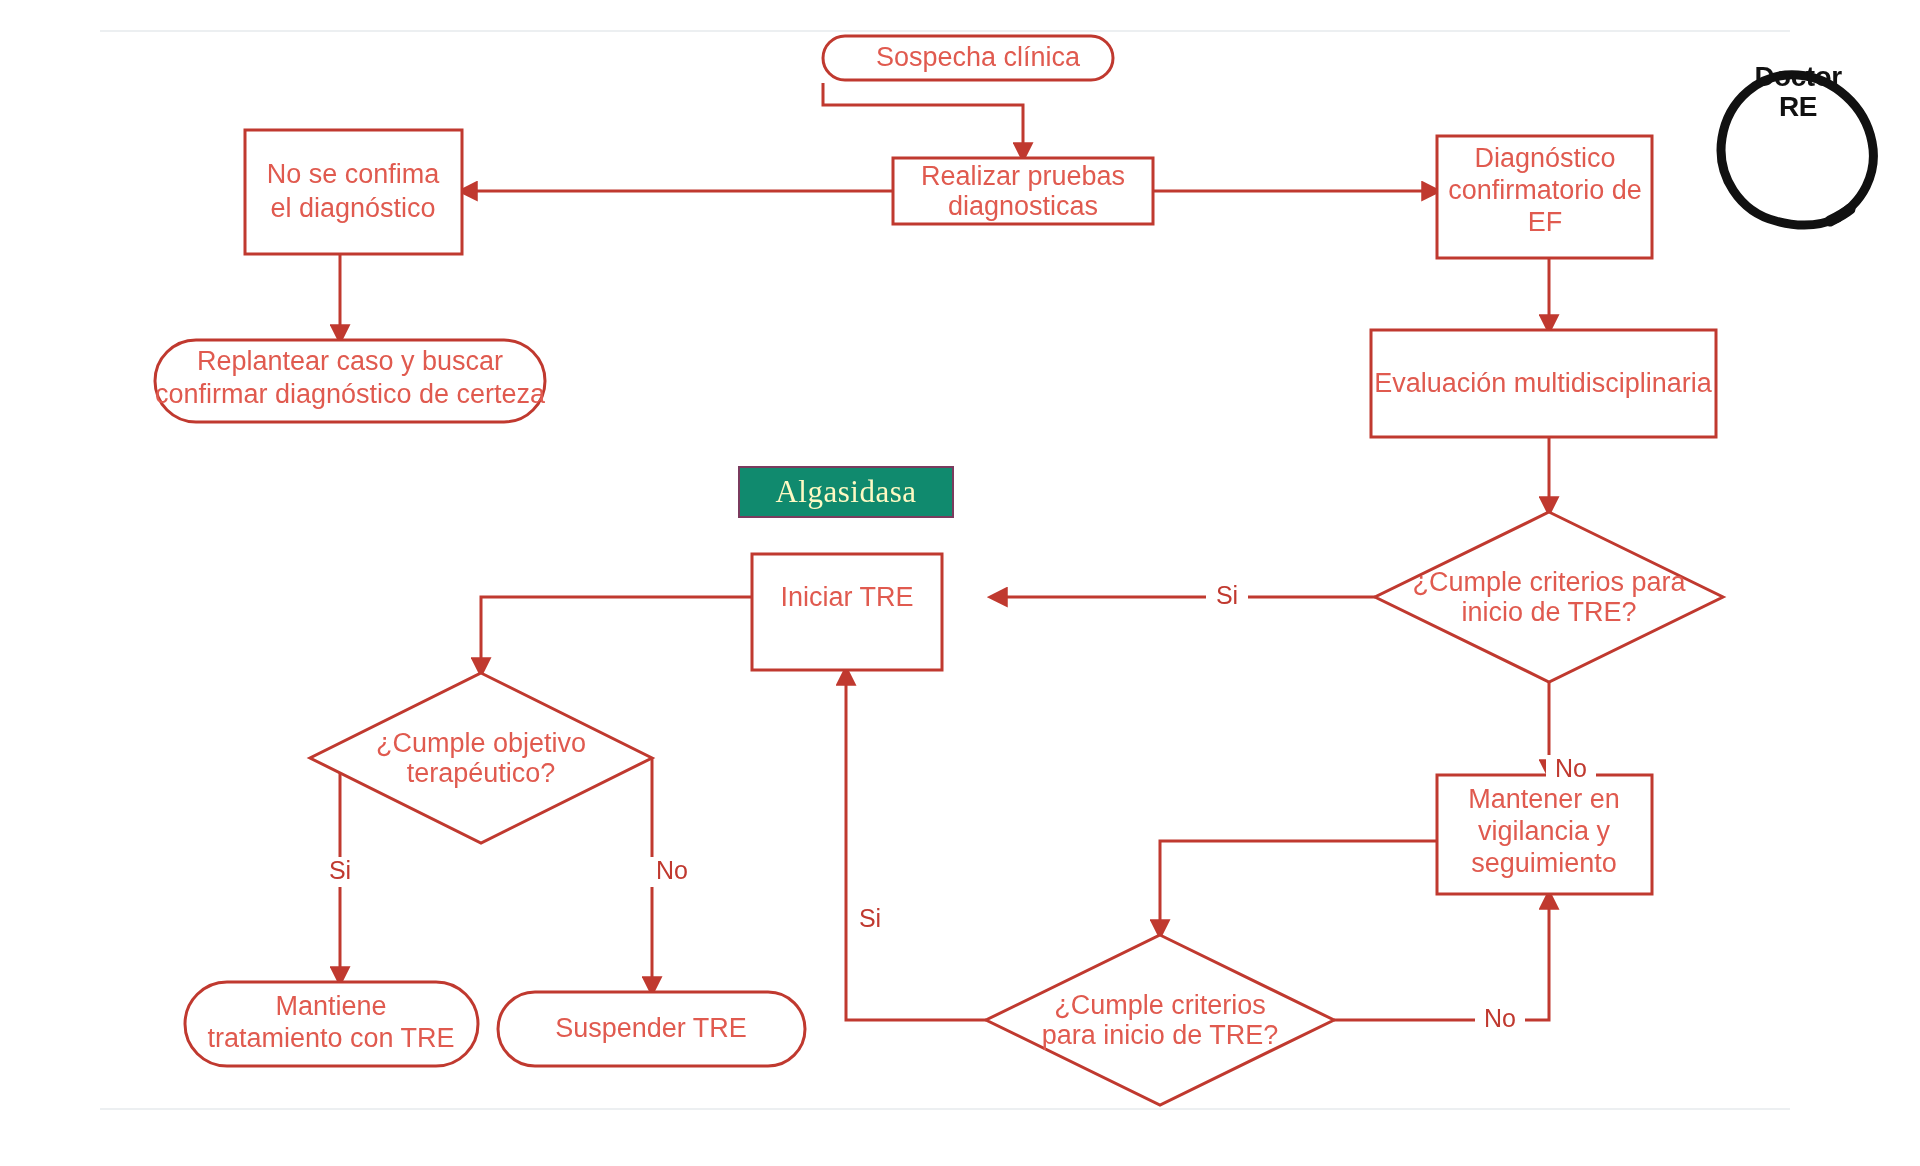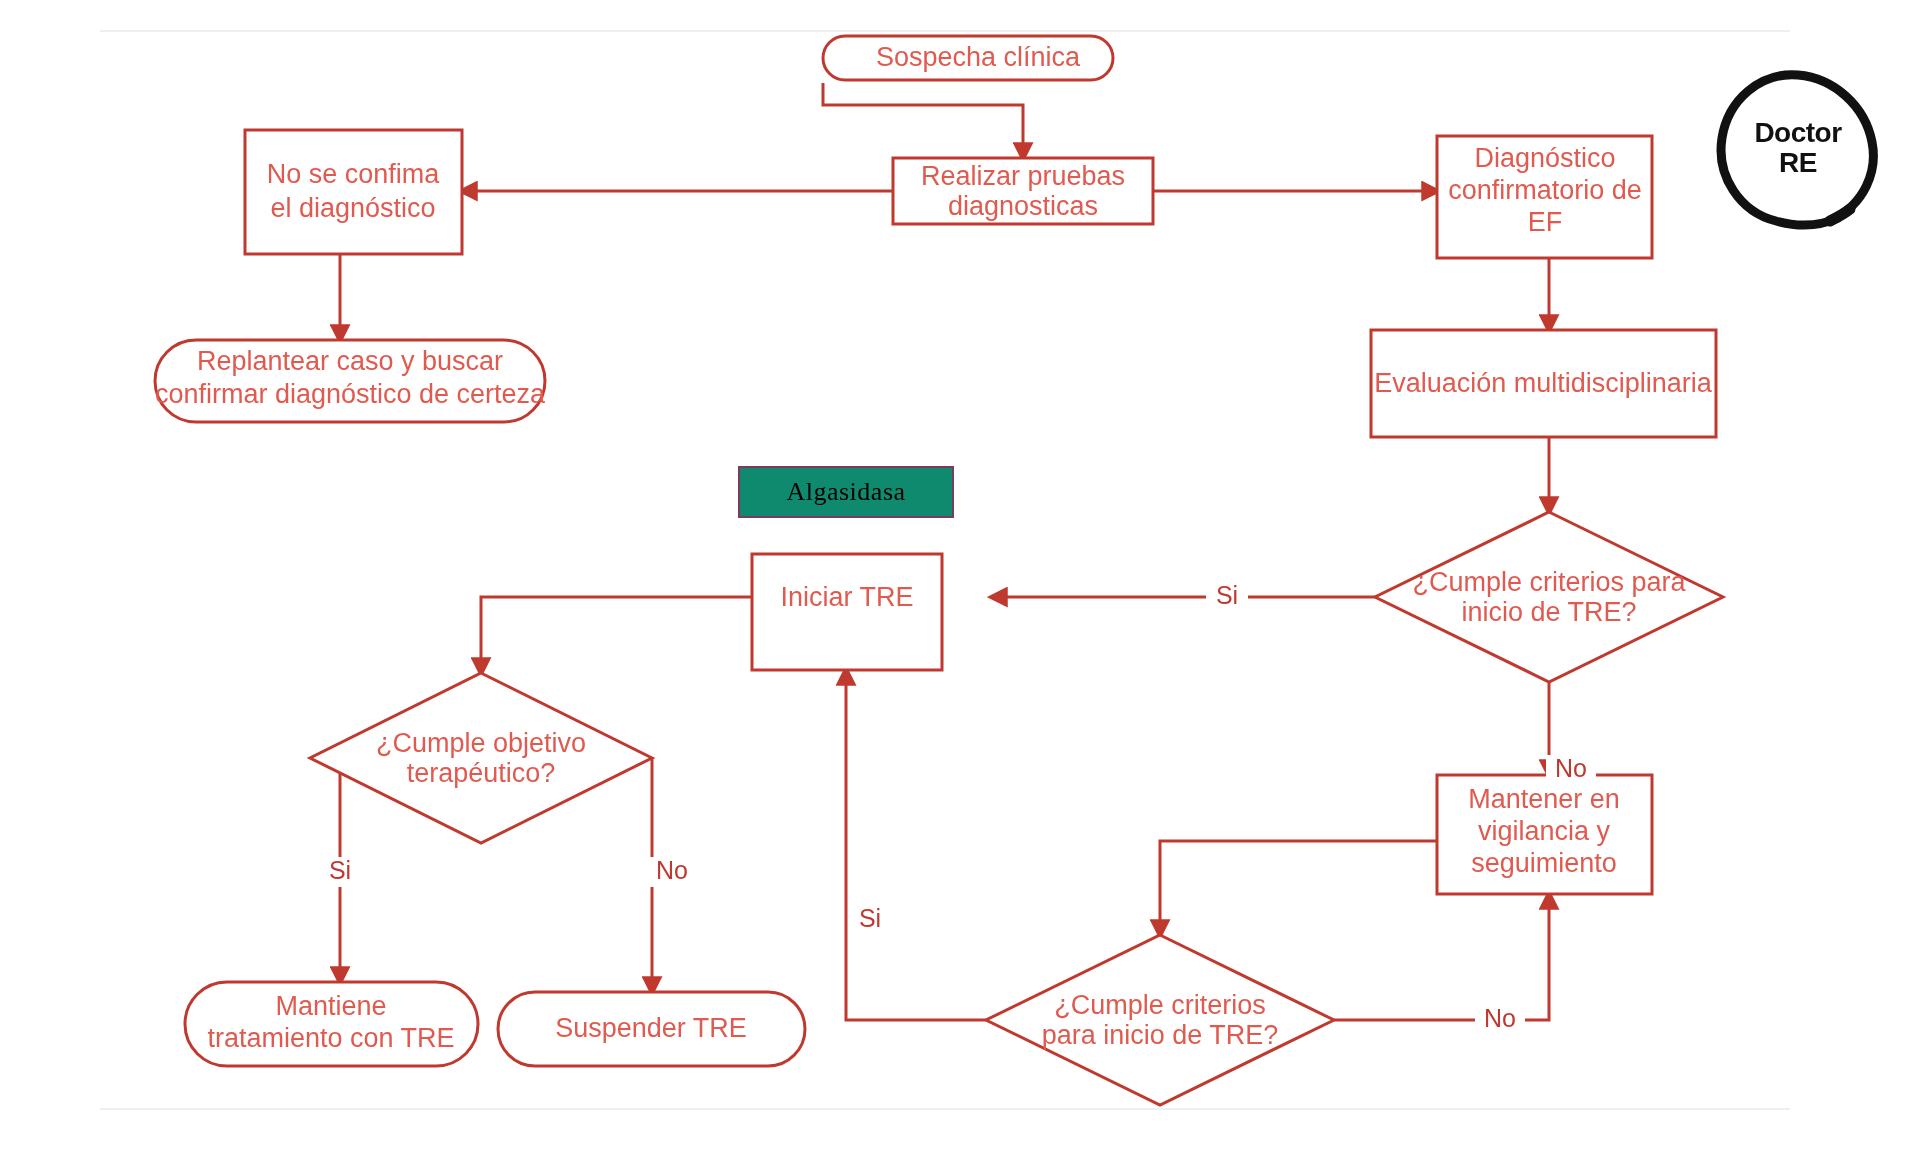--- a/index.html
+++ b/index.html
@@ -69,23 +69,23 @@
     width: 216px;
     height: 52px;
     background: #108a6e;
     border: 2px solid #7a3b5e;
     box-sizing: border-box;
     display: flex;
     align-items: center;
     justify-content: center;
   }
   #algasidasa-label {
-    color: #000000;
+    color: #fef9c3;
     font-family: "Liberation Serif", serif;
-    font-size: 26px;
+    font-size: 31px;
     letter-spacing: 0.5px;
     white-space: nowrap;
   }
 
   
   #brand-logo {
     position: absolute;
     left: 1712px;
     top: 62px;
     width: 172px;
@@ -94,21 +94,20 @@
   #brand-logo svg { width: 172px; height: 172px; display: block; }
   #brand-text {
     position: absolute;
     left: 0;
     top: 0;
     width: 172px;
     height: 172px;
     display: flex;
     flex-direction: column;
     align-items: center;
-    justify-content: center;
     line-height: 1.06;
   }
   #brand-text span {
     color: #111111;
     font-family: "Liberation Sans", sans-serif;
     font-weight: bold;
     font-size: 28px;
     letter-spacing: -0.5px;
   }
 </style>

